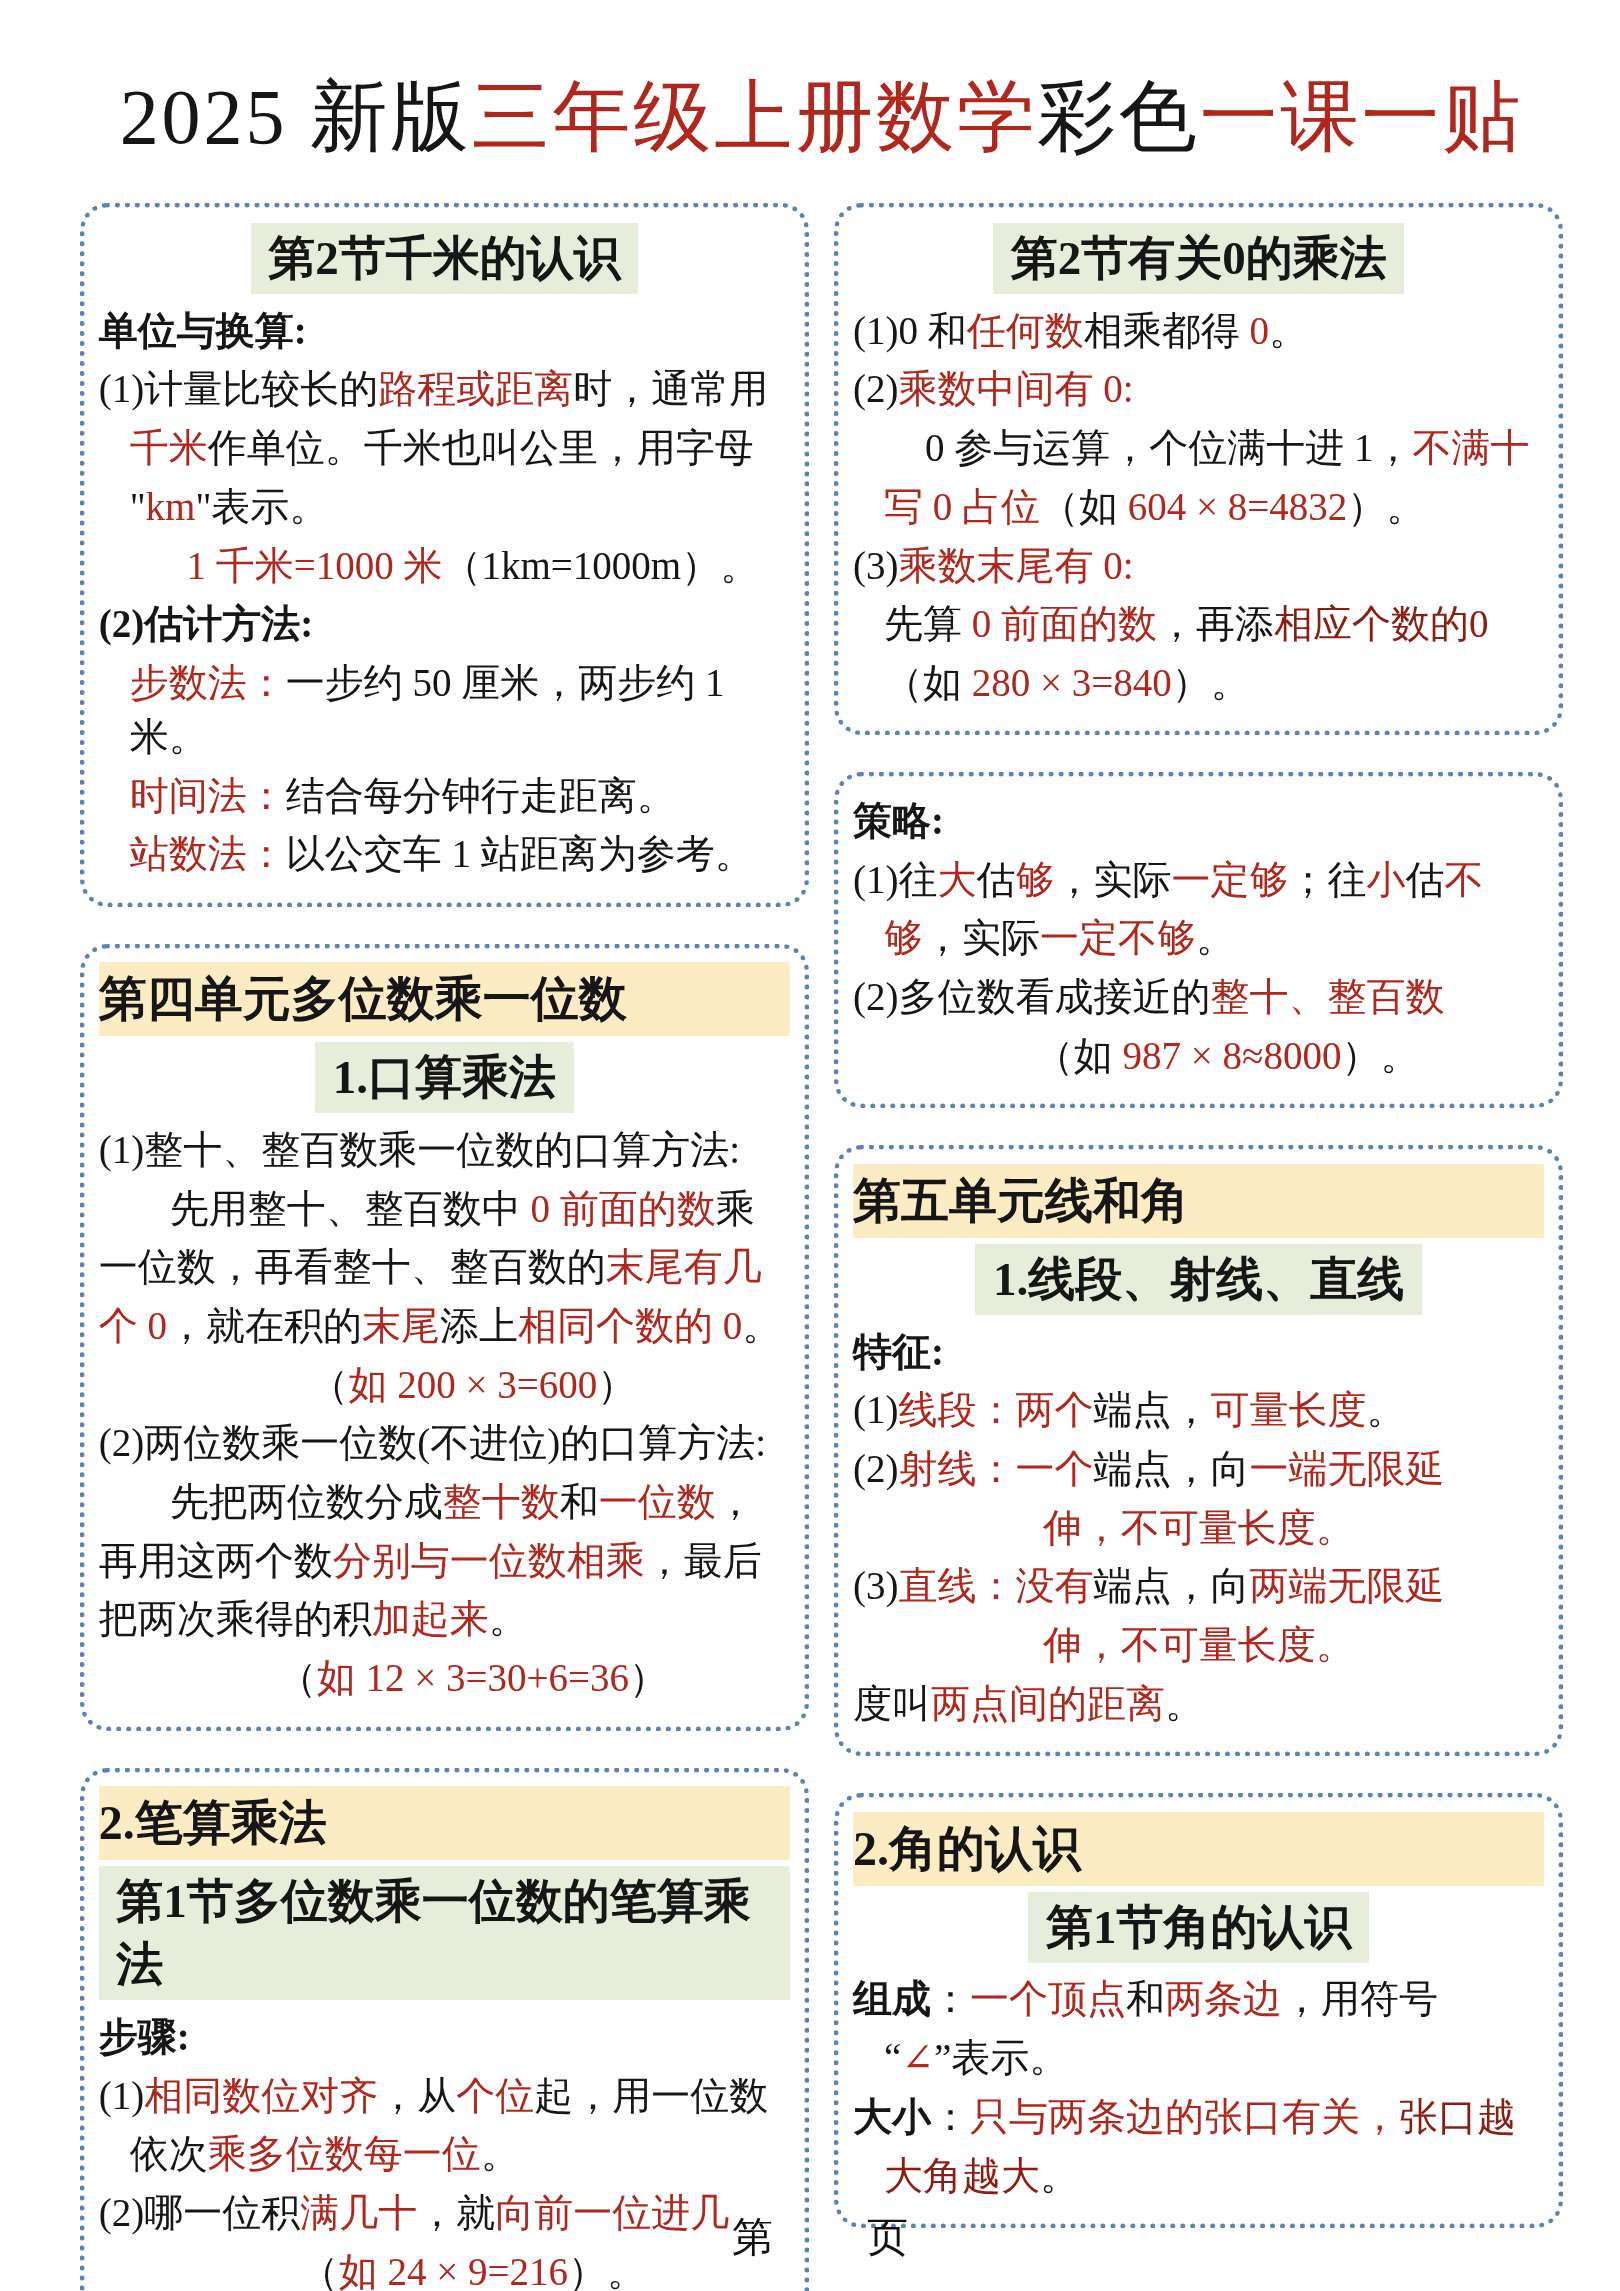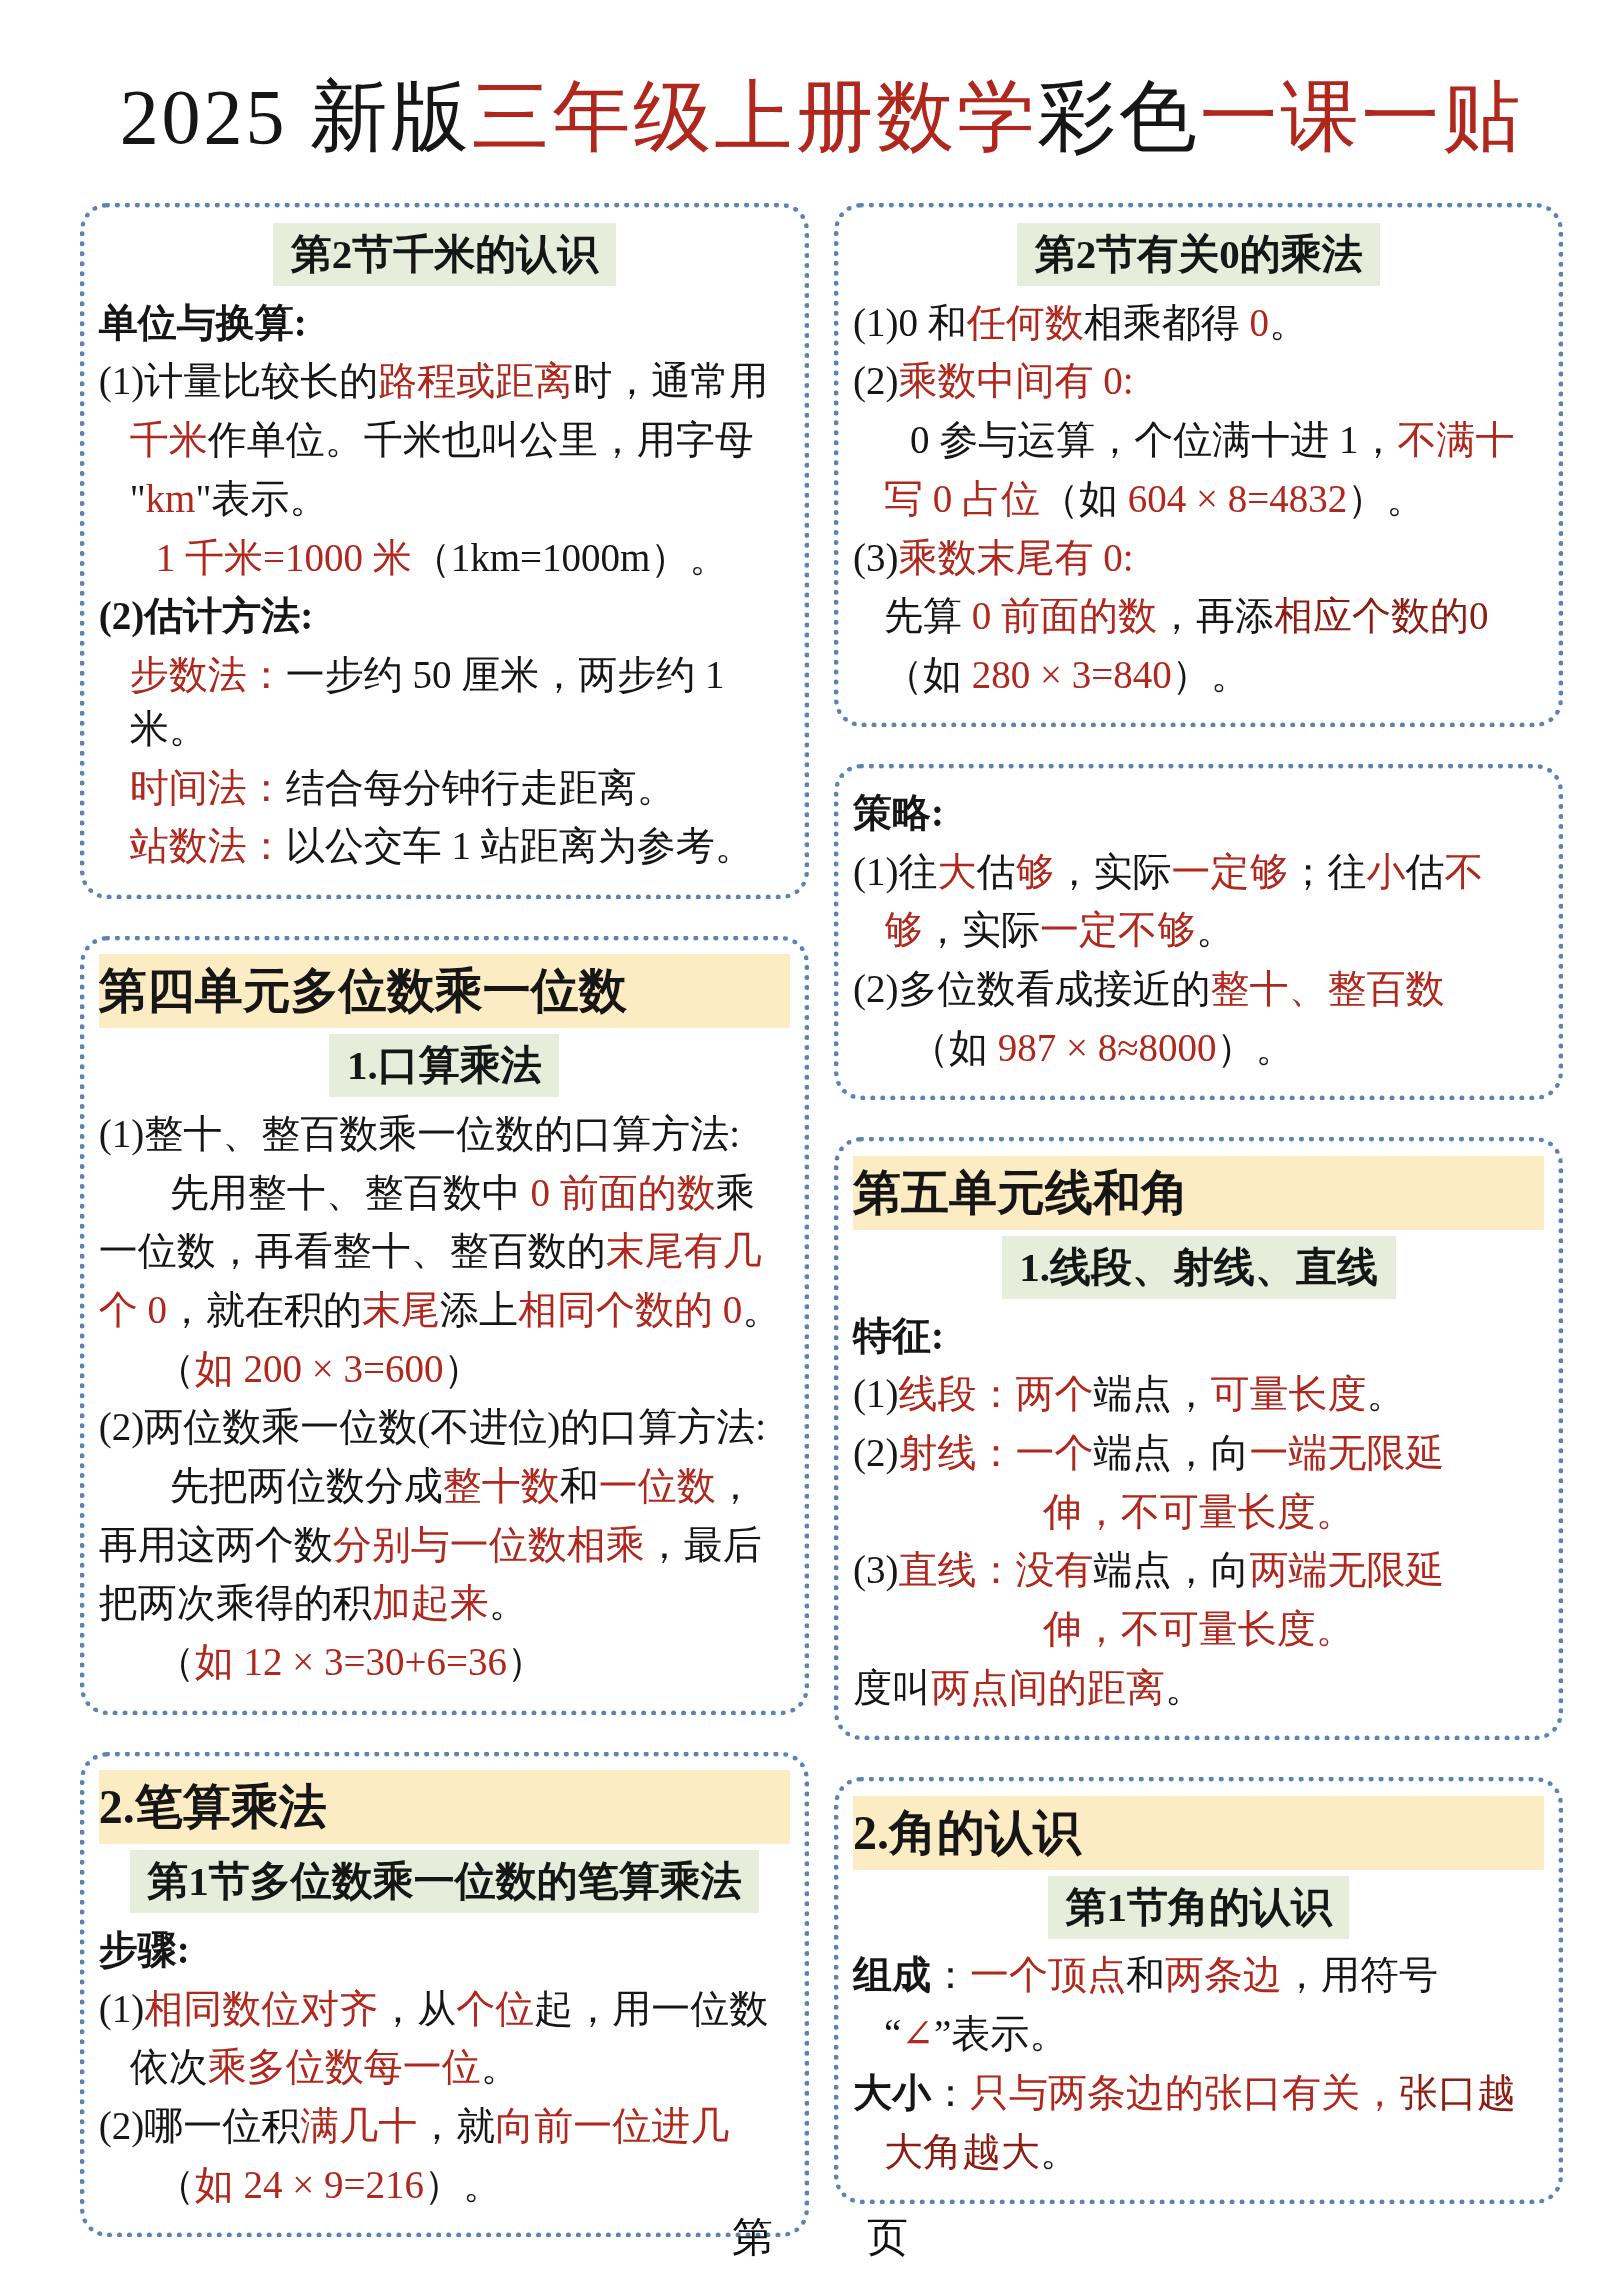--- a/index.html
+++ b/index.html
@@ -33,27 +33,27 @@
     margin-bottom:37px;
     background:#fff;
   }
   .box-header{
     background:var(--yellow);
     font-size:48px;font-weight:bold;text-align:left;
     padding:5px 0;margin:2px 0 5.9px 0;
   }
   .box-subheader{
     background:var(--green);
-    font-size:41px;font-weight:bold;text-align:left;
+    font-size:47px;font-weight:bold;text-align:left;
     padding:3.9px 17.6px;margin:3.9px auto 9.8px auto;
     width:max-content;max-width:100%;box-sizing:border-box;
   }
   .para{font-size:39px;line-height:1.38;margin:4.9px 0;}
   .in1{padding-left:31px;}
-  .in2{padding-left:57px;}
+  .in2{padding-left:57px;text-align:center;}
   .in3{padding-left:71px;}
   .center{text-align:center;font-family:Liberation Serif, serif;}
   .c-r{color:var(--red);}
   .c-d{color:var(--darkred);}
   .b{font-weight:bold;}
   .footer{
     position:absolute;bottom:27.4px;left:10px;width:100%;
     text-align:center;font-size:41px;color:#111;
   }
   .footer .gap{display:inline-block;width:94px;}

